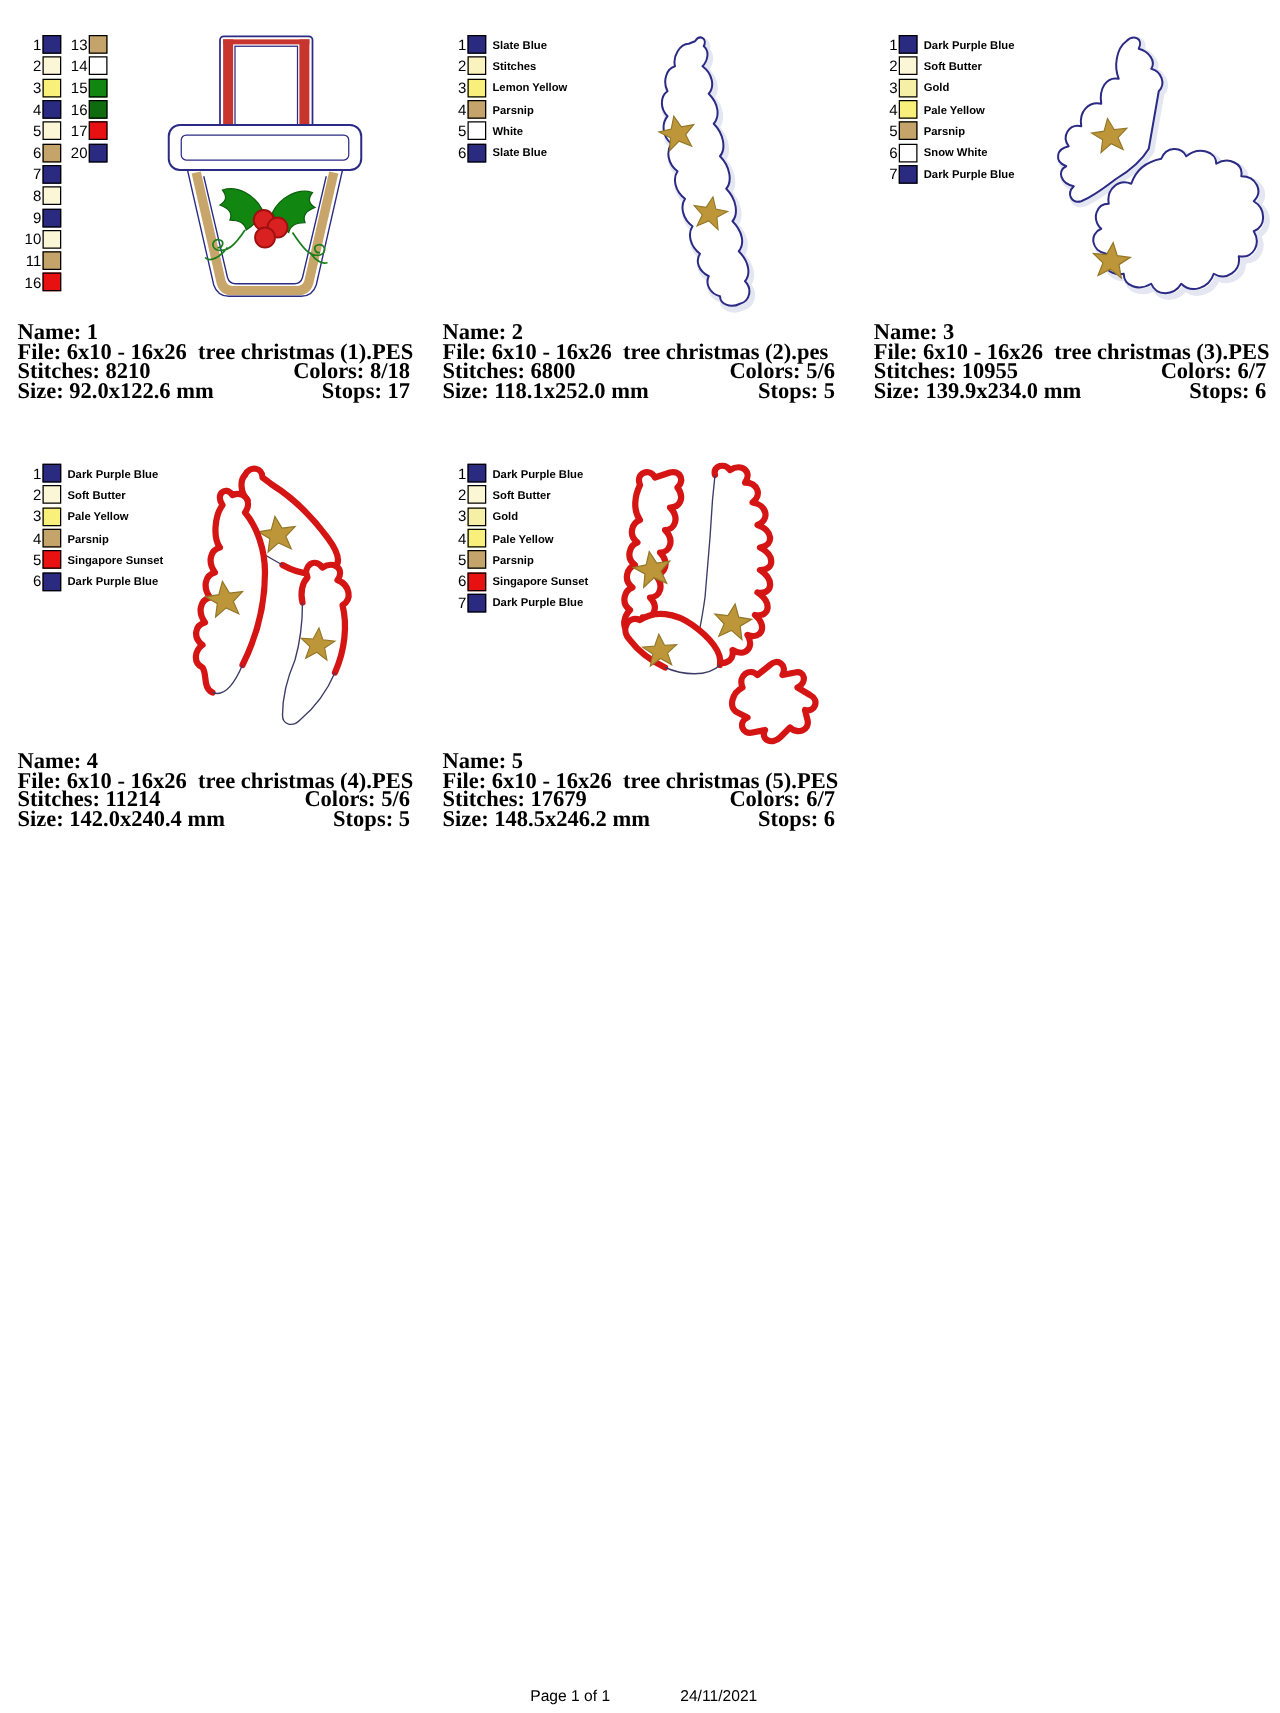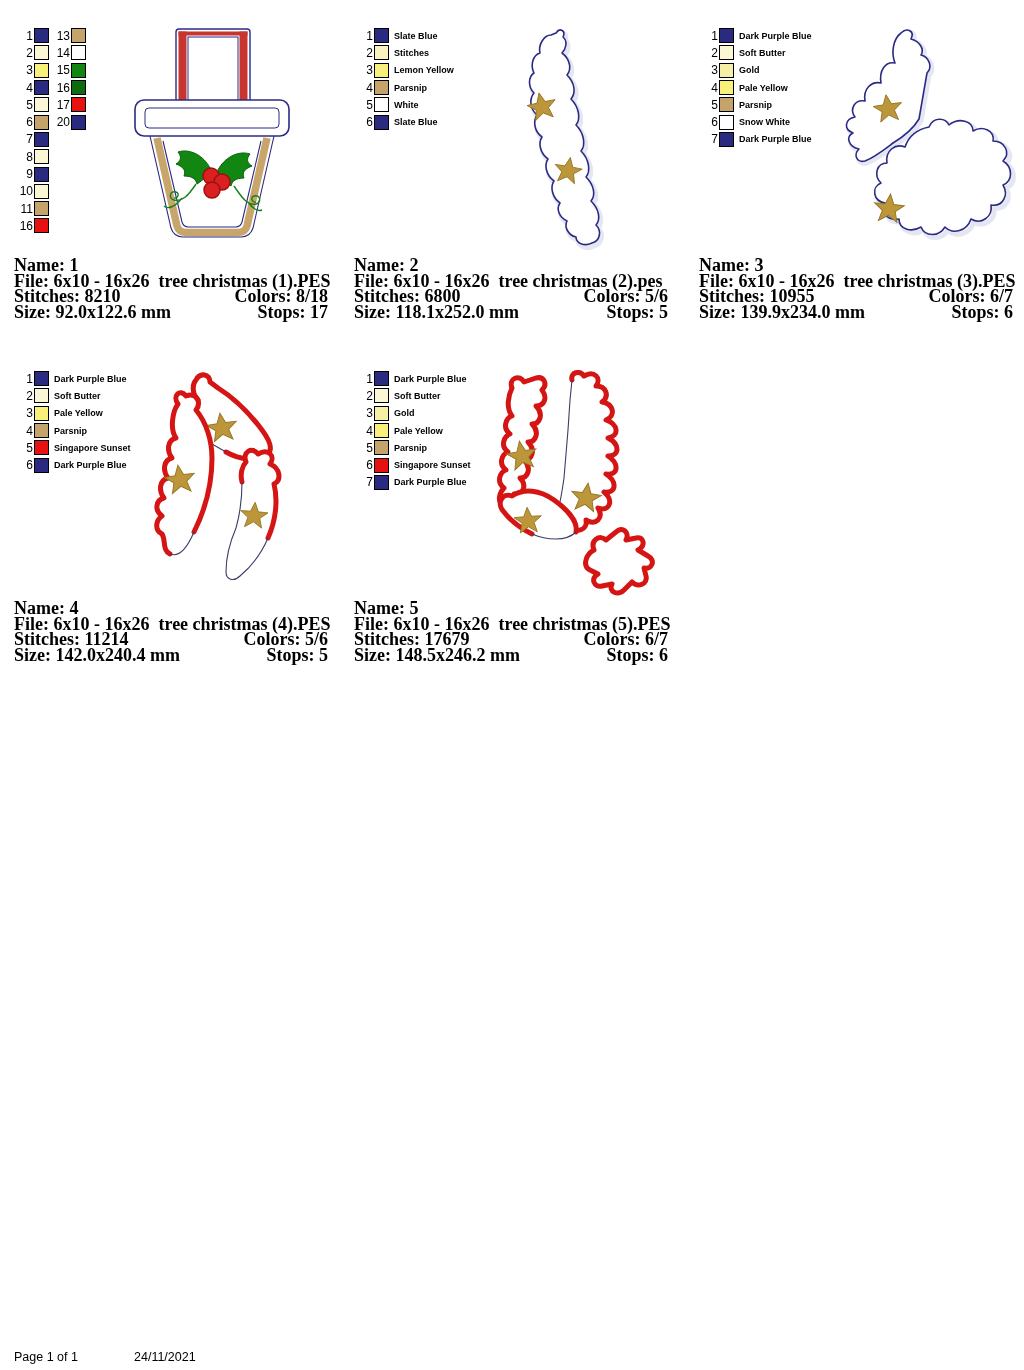--- a/index.html
+++ b/index.html
@@ -19,21 +19,21 @@
   .pname{font-size:9px;font-weight:bold;margin-left:5px;white-space:nowrap;}
   .preview{position:absolute;}
   .card-1 .preview{left:116px;top:1px;width:200px;height:224px}
   .card-2 .preview{left:124px;top:0px;width:166px;height:228px}
   .card-3 .preview{left:132px;top:0px;width:186px;height:228px}
   .card-4 .preview{left:120px;top:2px;width:202px;height:226px}
   .card-5 .preview{left:120px;top:2px;width:202px;height:226px}
   .info{position:absolute;top:233px;left:0;width:314px;}
   .iline{font-weight:bold;font-size:18px;line-height:15.6px;white-space:pre;font-family:Liberation Serif, serif;}
   .irow{display:flex;justify-content:space-between;}
-  .footer{position:absolute;left:14px;right:8px;bottom:6px;display:flex;align-items:baseline;font-size:12.5px;}
+  .footer{position:absolute;left:14px;right:8px;bottom:6px;display:flex;align-items:baseline;font-size:12.5px;justify-content:center;}
   .footer .pg{width:120px;flex:0 0 auto;}
   .footer .src{flex:1;white-space:pre;}
   .footer .date{flex:0 0 auto;}
   
   .navyfill{fill:#fff;stroke:#2B2B85;stroke-width:1.6;stroke-linejoin:round;}
   .halo{fill:none;stroke:#E4E6F2;stroke-width:5;stroke-linejoin:round;}
   .nline{fill:none;stroke:#2B2B85;stroke-width:1.1;}
   .whitefill{fill:#fff;stroke:none;}
   .tanband{fill:none;stroke:#C8A56B;stroke-width:7.5;}
   .red5{fill:none;stroke:#D51414;stroke-width:5;stroke-linecap:round;stroke-linejoin:round;}

